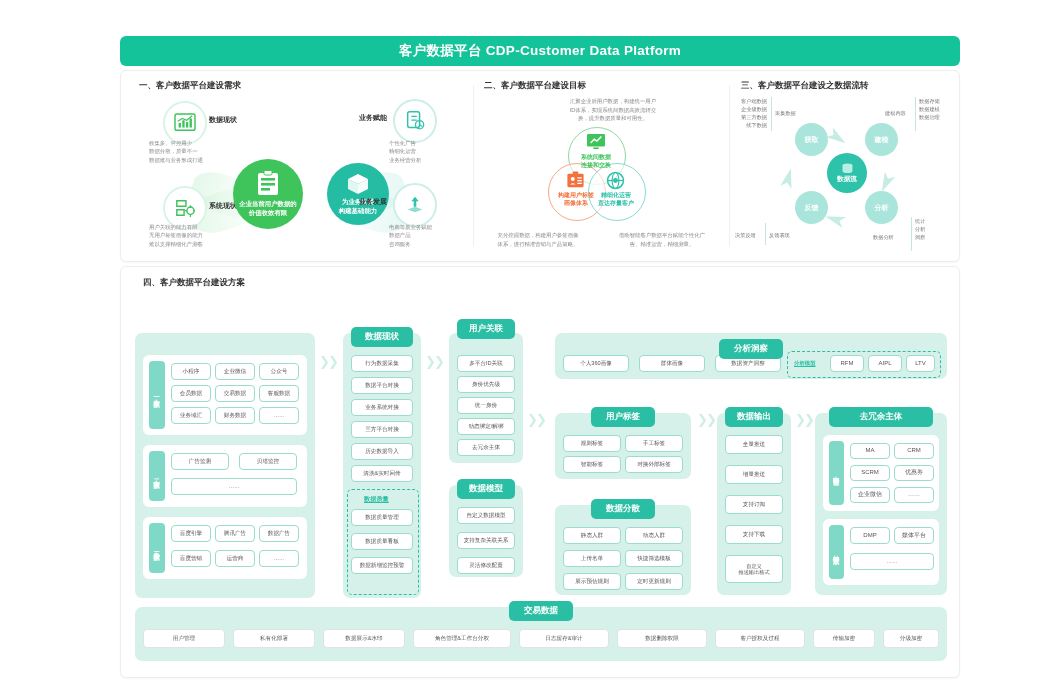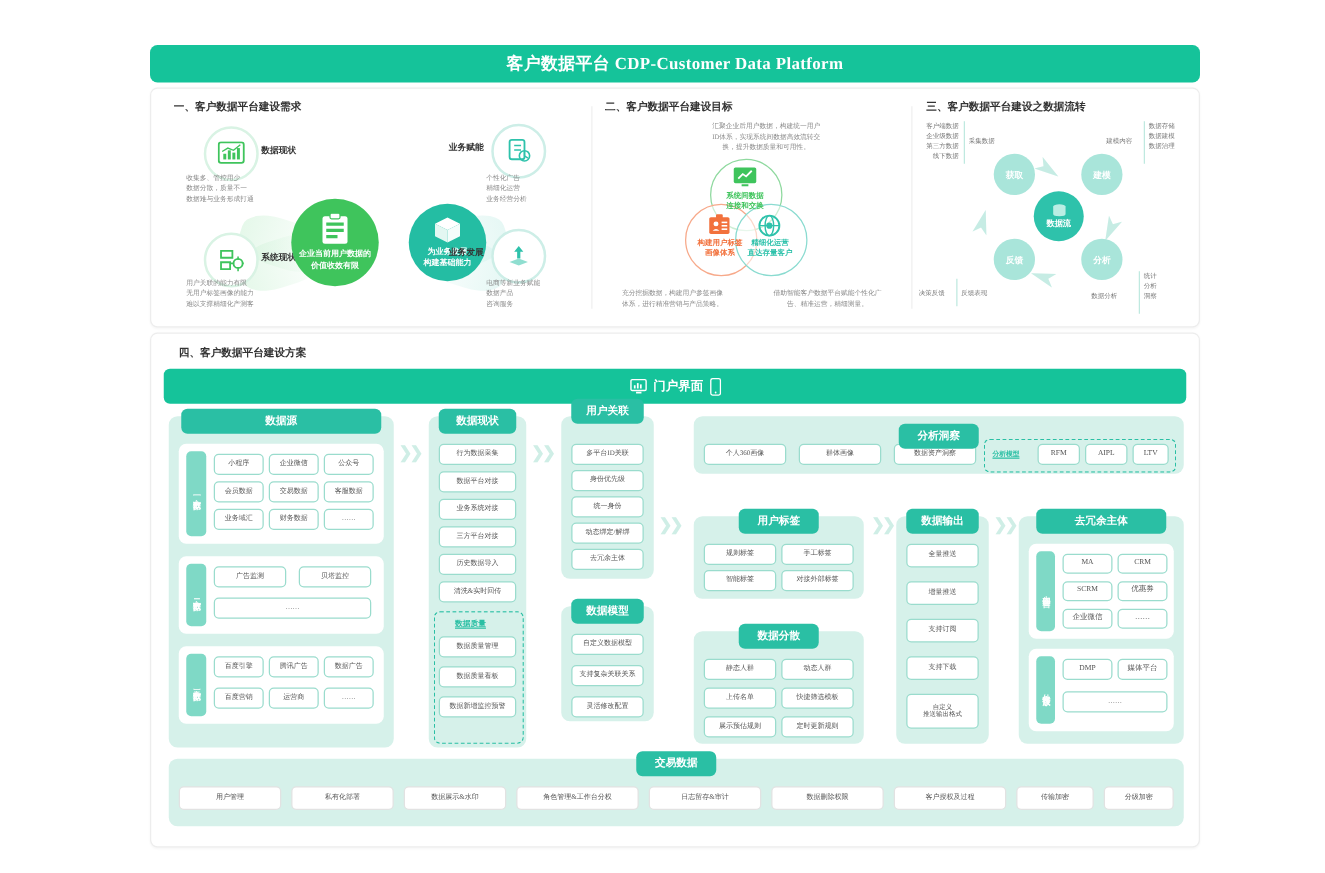--- a/index.html
+++ b/index.html
@@ -3,21 +3,21 @@
 <meta charset="utf-8">
 <style>
   html,body{margin:0;padding:0;}
   body{
     width:1060px;height:698px;
     background:#ffffff;
     font-family:"Liberation Sans","DejaVu Sans",sans-serif;
     color:#4a4a4a;
     overflow:hidden;
   }
-  .page{position:relative;width:1060px;height:624px;font-family:Liberation Serif, serif;}
+  .page{position:relative;width:1060px;height:624px;}
 
   
   .titlebar{
     position:absolute;left:120px;top:36px;width:840px;height:30px;
     background:#15c39a;border-radius:6px;
     display:flex;align-items:center;justify-content:center;
     color:#fff;font-size:13.5px;font-weight:bold;letter-spacing:.3px;
   }
 
   
@@ -292,41 +292,22 @@
       <div class="f-bar" style="left:178px;top:146px;height:34px;"></div>
       <div class="f-side" style="left:182px;top:146px;width:24px;white-space:pre-line;">统计
 分析
 洞察</div>
     </div>
   </div>
 
   <div class="botcard">
     <div class="sec-title">四、客户数据平台建设方案</div>
 
-    <div class="portal">
-      <span>
-        <svg width="14" height="13" viewBox="0 0 16 15">
-          <rect x="0.8" y="0.8" width="14" height="10" rx="1.2" fill="none" stroke="#fff" stroke-width="1.3"></rect>
-          <rect x="3.5" y="6" width="1.6" height="3" fill="#fff"></rect>
-          <rect x="6.3" y="4" width="1.6" height="5" fill="#fff"></rect>
-          <rect x="9.1" y="5.2" width="1.6" height="3.8" fill="#fff"></rect>
-          <rect x="5.5" y="12" width="5" height="1.6" fill="#fff"></rect>
-        </svg>
-      </span>
-      <span>门户界面</span>
-      <span>
-        <svg width="9" height="15" viewBox="0 0 10 16">
-          <rect x="0.7" y="0.7" width="8.6" height="14.6" rx="1.6" fill="none" stroke="#fff" stroke-width="1.2"></rect>
-          <circle cx="5" cy="13" r="0.8" fill="#fff"></circle>
-        </svg>
-      </span>
-    </div>
 
     <div class="tbox" style="left:14px;top:66px;width:180px;height:265px;"></div>
-    <div class="hdr" style="left:24px;top:60px;width:160px;height:20px;">数据源</div>
 
     <div class="white-inner" style="left:22px;top:88px;width:164px;height:80px;"></div>
     <div class="vtab" style="left:28px;top:94px;width:16px;height:68px;writing-mode:vertical-rl;letter-spacing:1px;">一方数据</div>
     <div class="chip" style="left:50px;top:96px;width:40px;height:17px;">小程序</div>
     <div class="chip" style="left:94px;top:96px;width:40px;height:17px;">企业微信</div>
     <div class="chip" style="left:138px;top:96px;width:40px;height:17px;">公众号</div>
     <div class="chip" style="left:50px;top:118px;width:40px;height:17px;">会员数据</div>
     <div class="chip" style="left:94px;top:118px;width:40px;height:17px;">交易数据</div>
     <div class="chip" style="left:138px;top:118px;width:40px;height:17px;">客服数据</div>
     <div class="chip" style="left:50px;top:140px;width:40px;height:17px;">业务域汇</div>

